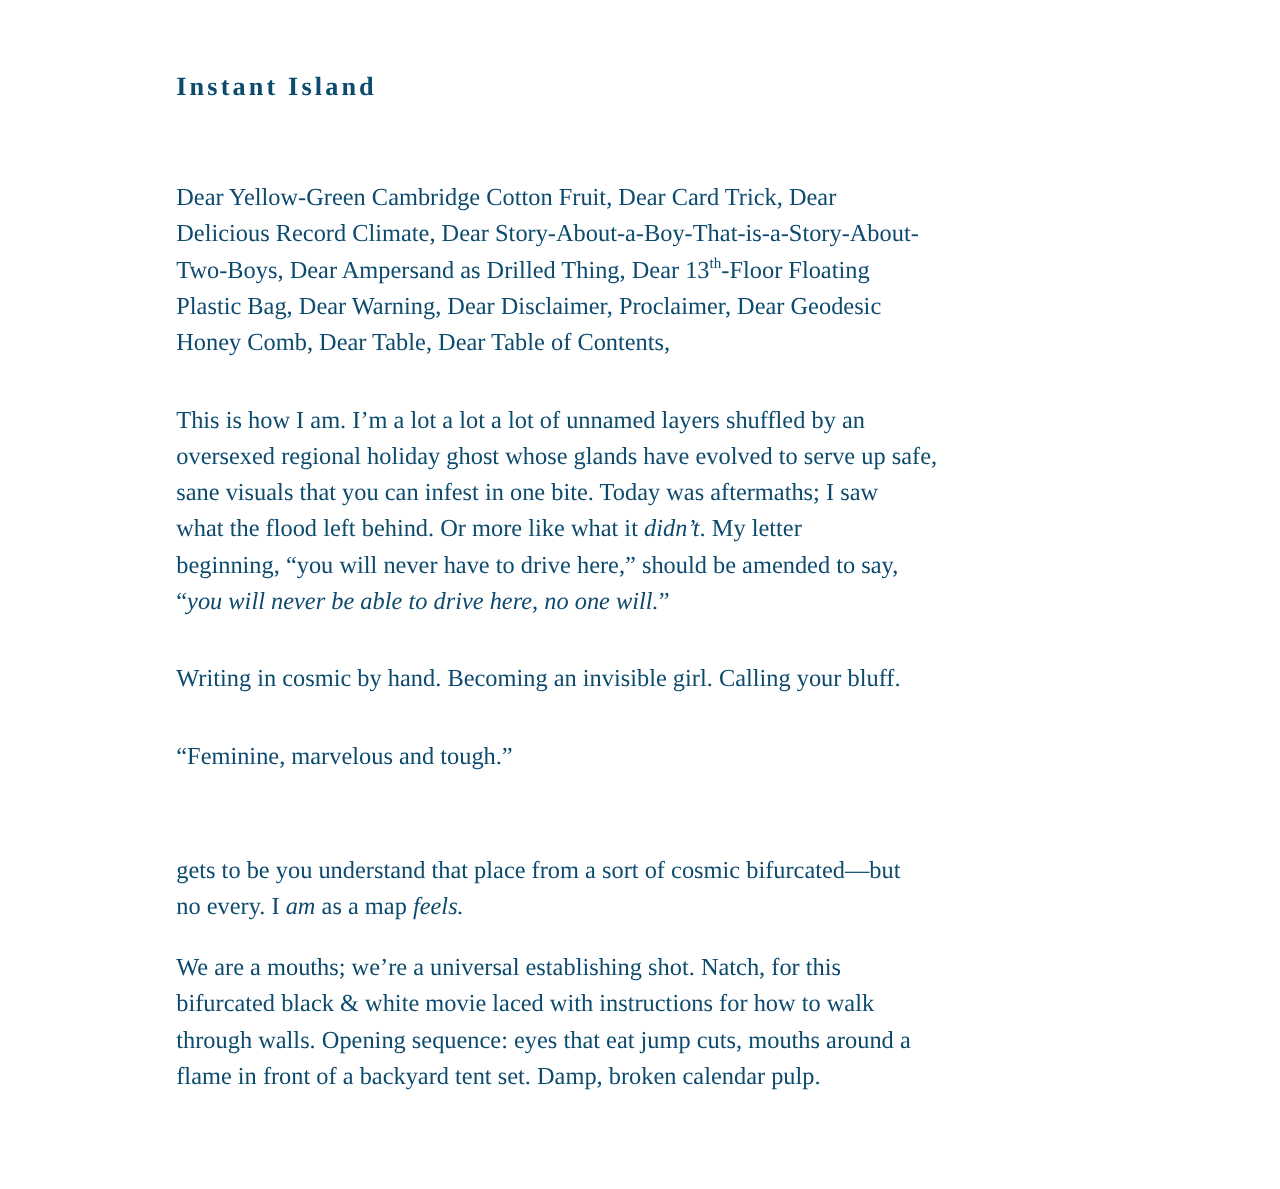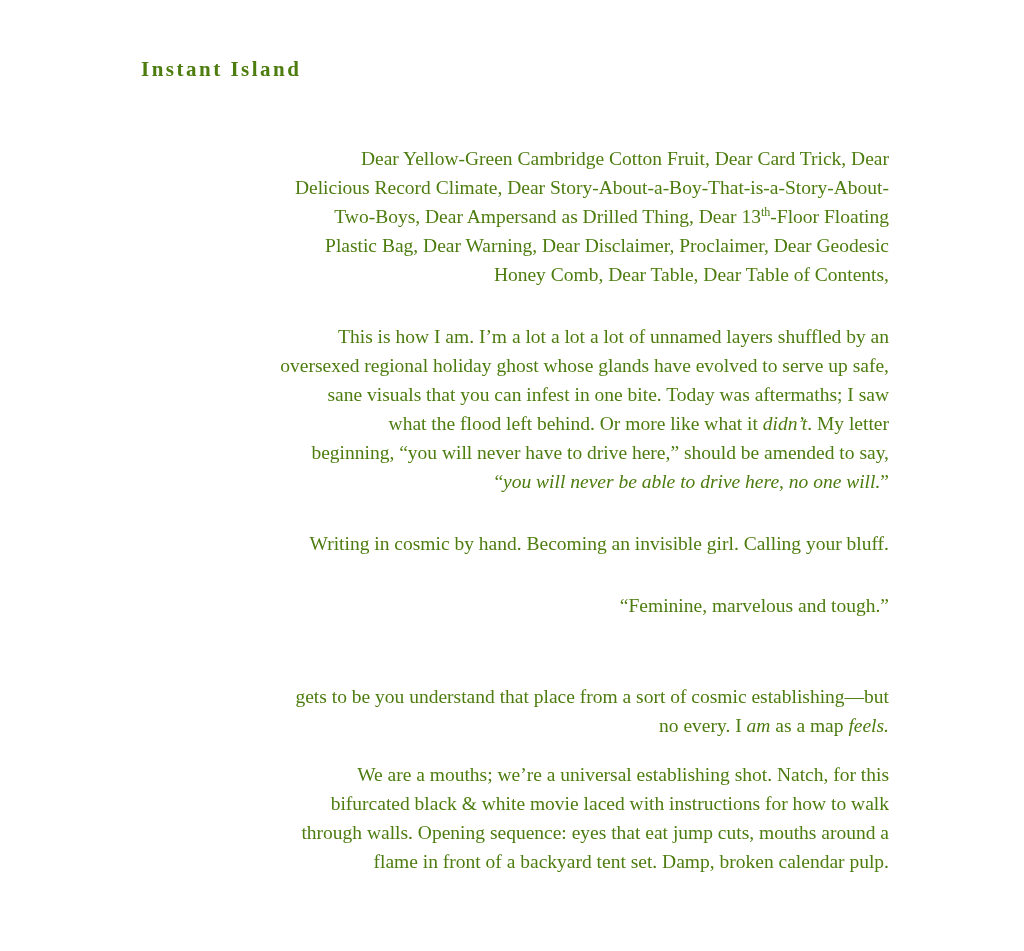--- a/index.html
+++ b/index.html
@@ -5,39 +5,39 @@
   html, body {
     margin: 0;
     padding: 0;
     background: #ffffff;
   }
   .page {
     position: relative;
     width: 1024px;
     height: 951px;
     background: #ffffff;
-    color: #4d7c0f;
+    color: #0c4a6e;
     font-family: "Liberation Serif", "DejaVu Serif", serif;
     box-sizing: border-box;
     padding: 57px 0 0 141px;
     overflow: hidden;
   }
   .doc-title {
     font-size: 21px;
     font-weight: bold;
     letter-spacing: 2.5px;
     line-height: 24px;
     margin: 0 0 63px 0;
   }
   .para {
     width: 748px;
     font-size: 19.5px;
     line-height: 29px;
     margin: 0 0 33px 0;
-    text-align: right;
+    text-align: left;
   }
   .para.tight {
     margin-bottom: 20px;
   }
   .para em {
     font-style: italic;
     margin-top: 44px;
   }
   .para sup {
     font-size: 0.62em;
@@ -52,16 +52,16 @@
   <h1 class="doc-title">Instant Island</h1>
 
   <p class="para"><span>Dear Yellow-Green Cambridge Cotton Fruit, Dear Card Trick, Dear</span><br><span>Delicious Record Climate, Dear Story-About-a-Boy-That-is-a-Story-About-</span><br><span>Two-Boys, Dear Ampersand as Drilled Thing, Dear 13</span><sup>th</sup><span>-Floor Floating</span><br><span>Plastic Bag, Dear Warning, Dear Disclaimer, Proclaimer, Dear Geodesic</span><br><span>Honey Comb, Dear Table, Dear Table of Contents,</span></p>
 
   <p class="para"><span>This is how I am. I’m a lot a lot a lot of unnamed layers shuffled by an</span><br><span>oversexed regional holiday ghost whose glands have evolved to serve up safe,</span><br><span>sane visuals that you can infest in one bite. Today was aftermaths; I saw</span><br><span>what the flood left behind. Or more like what it </span><em>didn’t</em><span>. My letter</span><br><span>beginning, “you will never have to drive here,” should be amended to say,</span><br><span>“</span><em>you will never be able to drive here, no one will.</em><span>”</span></p>
 
   <p class="para"><span>Writing in cosmic by hand. Becoming an invisible girl. Calling your bluff.</span></p>
 
   <p class="para"><span>“Feminine, marvelous and tough.”</span></p>
 
-  <p class="para tight"><br><span>gets to be you understand that place from a sort of cosmic establishing—but</span><br><span>no every. I </span><em>am</em><span> as a map </span><em>feels.</em></p>
+  <p class="para tight"><br><span>gets to be you understand that place from a sort of cosmic bifurcated—but</span><br><span>no every. I </span><em>am</em><span> as a map </span><em>feels.</em></p>
 
   <p class="para"><span>We are a mouths; we’re a universal establishing shot. Natch, for this</span><br><span>bifurcated black &amp; white movie laced with instructions for how to walk</span><br><span>through walls. Opening sequence: eyes that eat jump cuts, mouths around a</span><br><span>flame in front of a backyard tent set. Damp, broken calendar pulp.</span></p>
 </div>
 
 </body></html>

